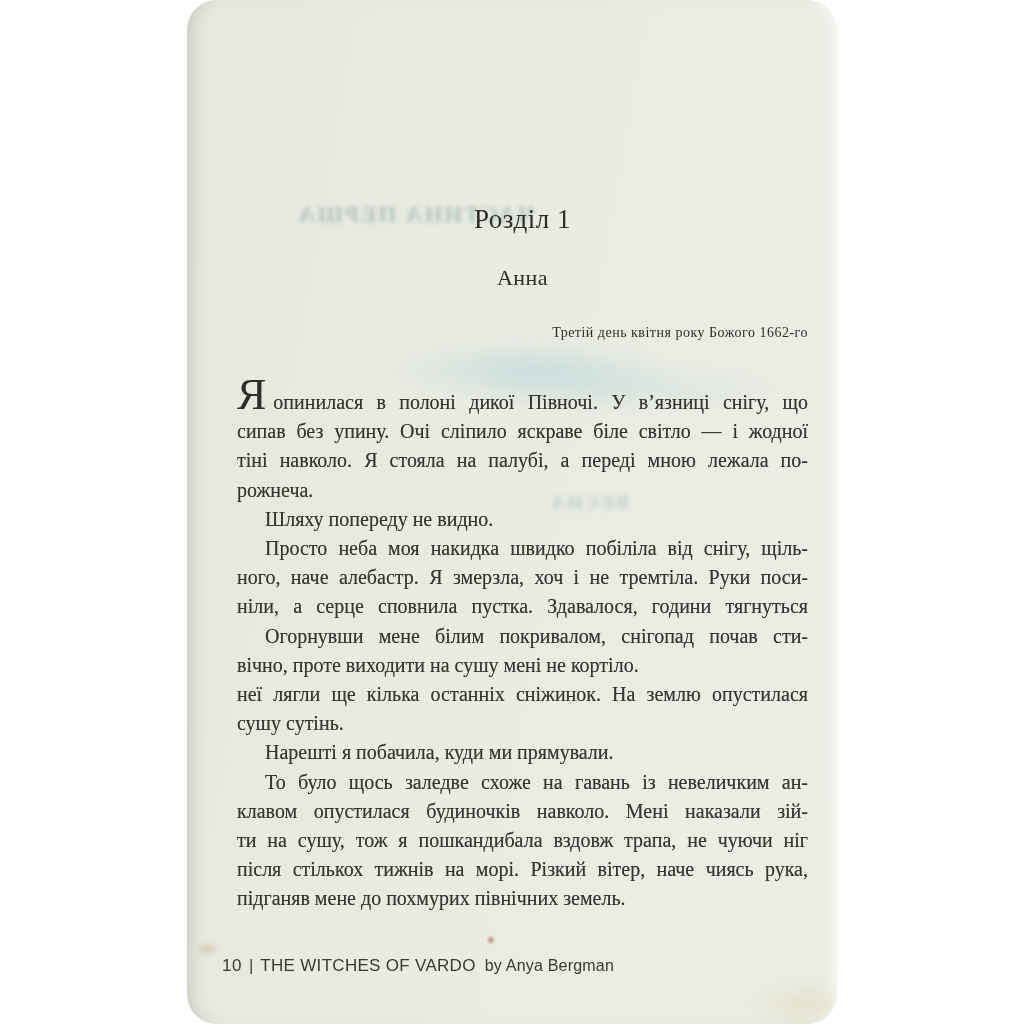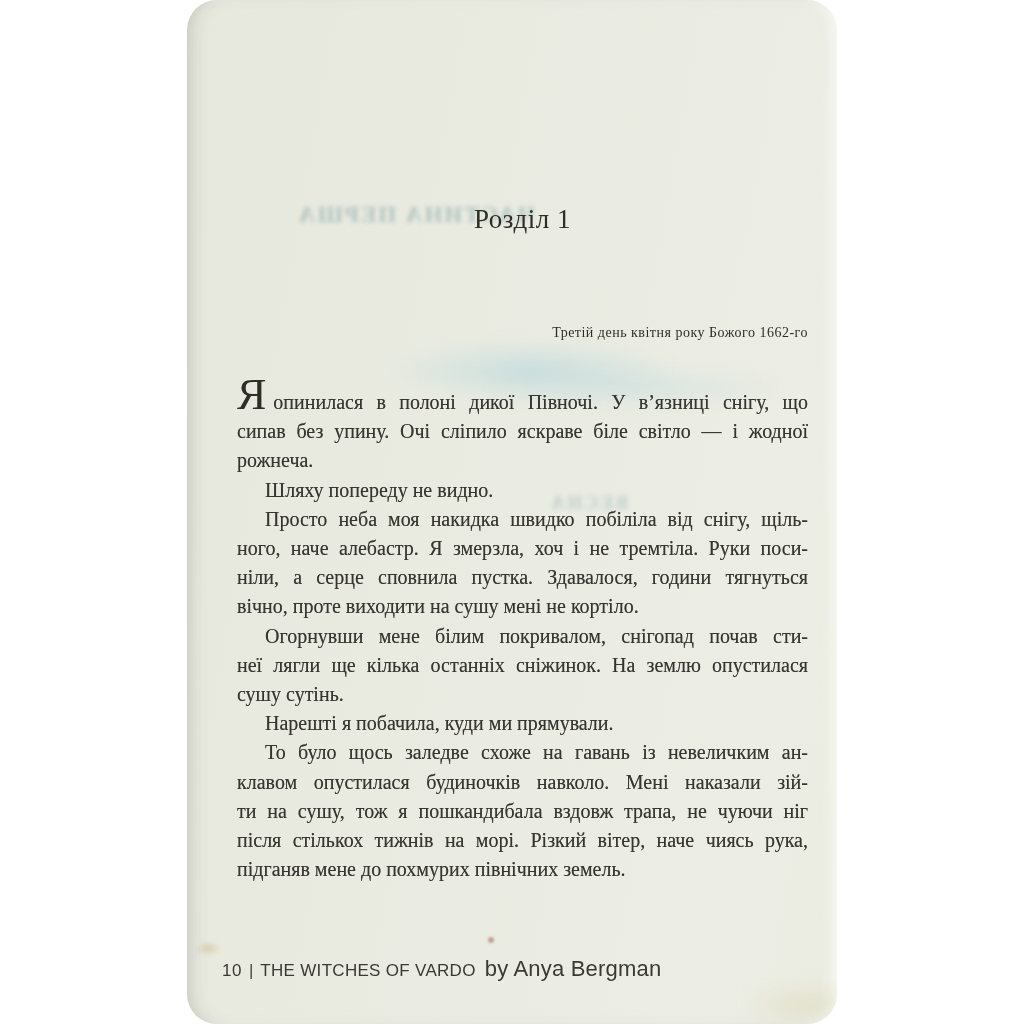--- a/index.html
+++ b/index.html
@@ -67,45 +67,47 @@
   }
 
   
   .footer {
     position:absolute; left:35px; top:956px; white-space:nowrap;
     color:#3a3933; font-size:17px;
   }
   .footer .pagenum { font-family:"Liberation Sans", sans-serif; font-size:17px; letter-spacing:0.5px; }
   .footer .sep { font-family:"Liberation Sans", sans-serif; font-weight:300; margin:0 7px; color:#45443e; }
   .footer .booktitle { font-family:Liberation Sans, sans-serif; font-size:17px; letter-spacing:0.3px; }
-  .footer .byline { font-family:"Liberation Sans", sans-serif; font-size:22px; margin-left:9px; letter-spacing:0.2px; }
+  .footer .byline { font-family:"Liberation Sans", sans-serif; font-size:16px; margin-left:9px; letter-spacing:0.2px; }
 </style>
 </head>
 <body>
 
 <div class="photo">
 
   <div class="ghost ghost-part">ЧАСТИНА ПЕРША</div>
   <div class="ghost ghost-season">ВЕСНА</div>
   <div class="smudge smudge-a"></div>
   <div class="smudge smudge-b"></div>
 
   <div class="h-chapter">Розділ 1</div>
+  <div class="h-name">Анна</div>
   <div class="h-date">Третій день квітня року Божого 1662-го</div>
 
   <div class="bodytext">
       <div class="line j"><span class="dropcap">Я</span>опинилася в полоні дикої Півночі. У в’язниці снігу, що</div>
       <div class="line j">сипав без упину. Очі сліпило яскраве біле світло — і жодної</div>
+      <div class="line j">тіні навколо. Я стояла на палубі, а переді мною лежала по-</div>
       <div class="line last">рожнеча.</div>
       <div class="line last indent">Шляху попереду не видно.</div>
       <div class="line j indent">Просто неба моя накидка швидко побіліла від снігу, щіль-</div>
       <div class="line j">ного, наче алебастр. Я змерзла, хоч і не тремтіла. Руки поси-</div>
       <div class="line j">ніли, а серце сповнила пустка. Здавалося, години тягнуться</div>
+      <div class="line j indent">Огорнувши мене білим покривалом, снігопад почав сти-</div>
       <div class="line last">вічно, проте виходити на сушу мені не кортіло.</div>
-      <div class="line j indent">Огорнувши мене білим покривалом, снігопад почав сти-</div>
       <div class="line j">неї лягли ще кілька останніх сніжинок. На землю опустилася</div>
       <div class="line last">сушу сутінь.</div>
       <div class="line last indent">Нарешті я побачила, куди ми прямували.</div>
       <div class="line j indent">То було щось заледве схоже на гавань із невеличким ан-</div>
       <div class="line j">клавом опустилася будиночків навколо. Мені наказали зій-</div>
       <div class="line j">ти на сушу, тож я пошкандибала вздовж трапа, не чуючи ніг</div>
       <div class="line j">після стількох тижнів на морі. Різкий вітер, наче чиясь рука,</div>
       <div class="line last">підганяв мене до похмурих північних земель.</div>
     </div>
 

